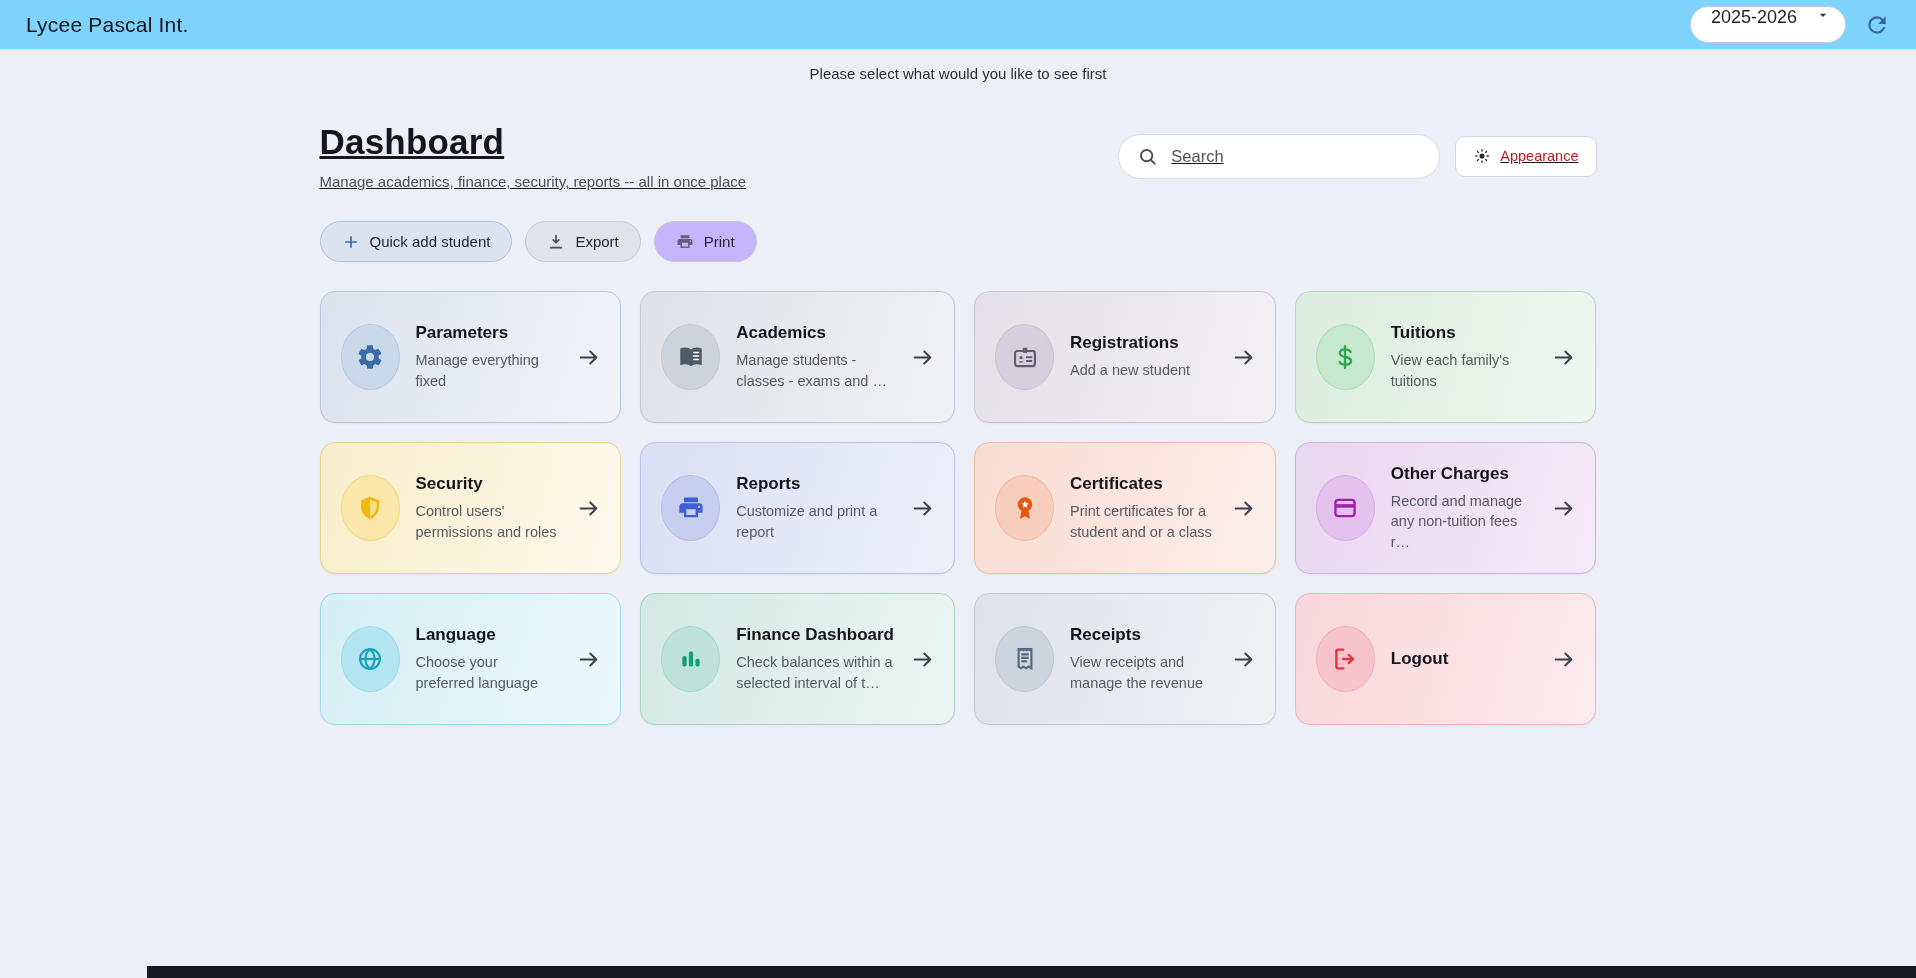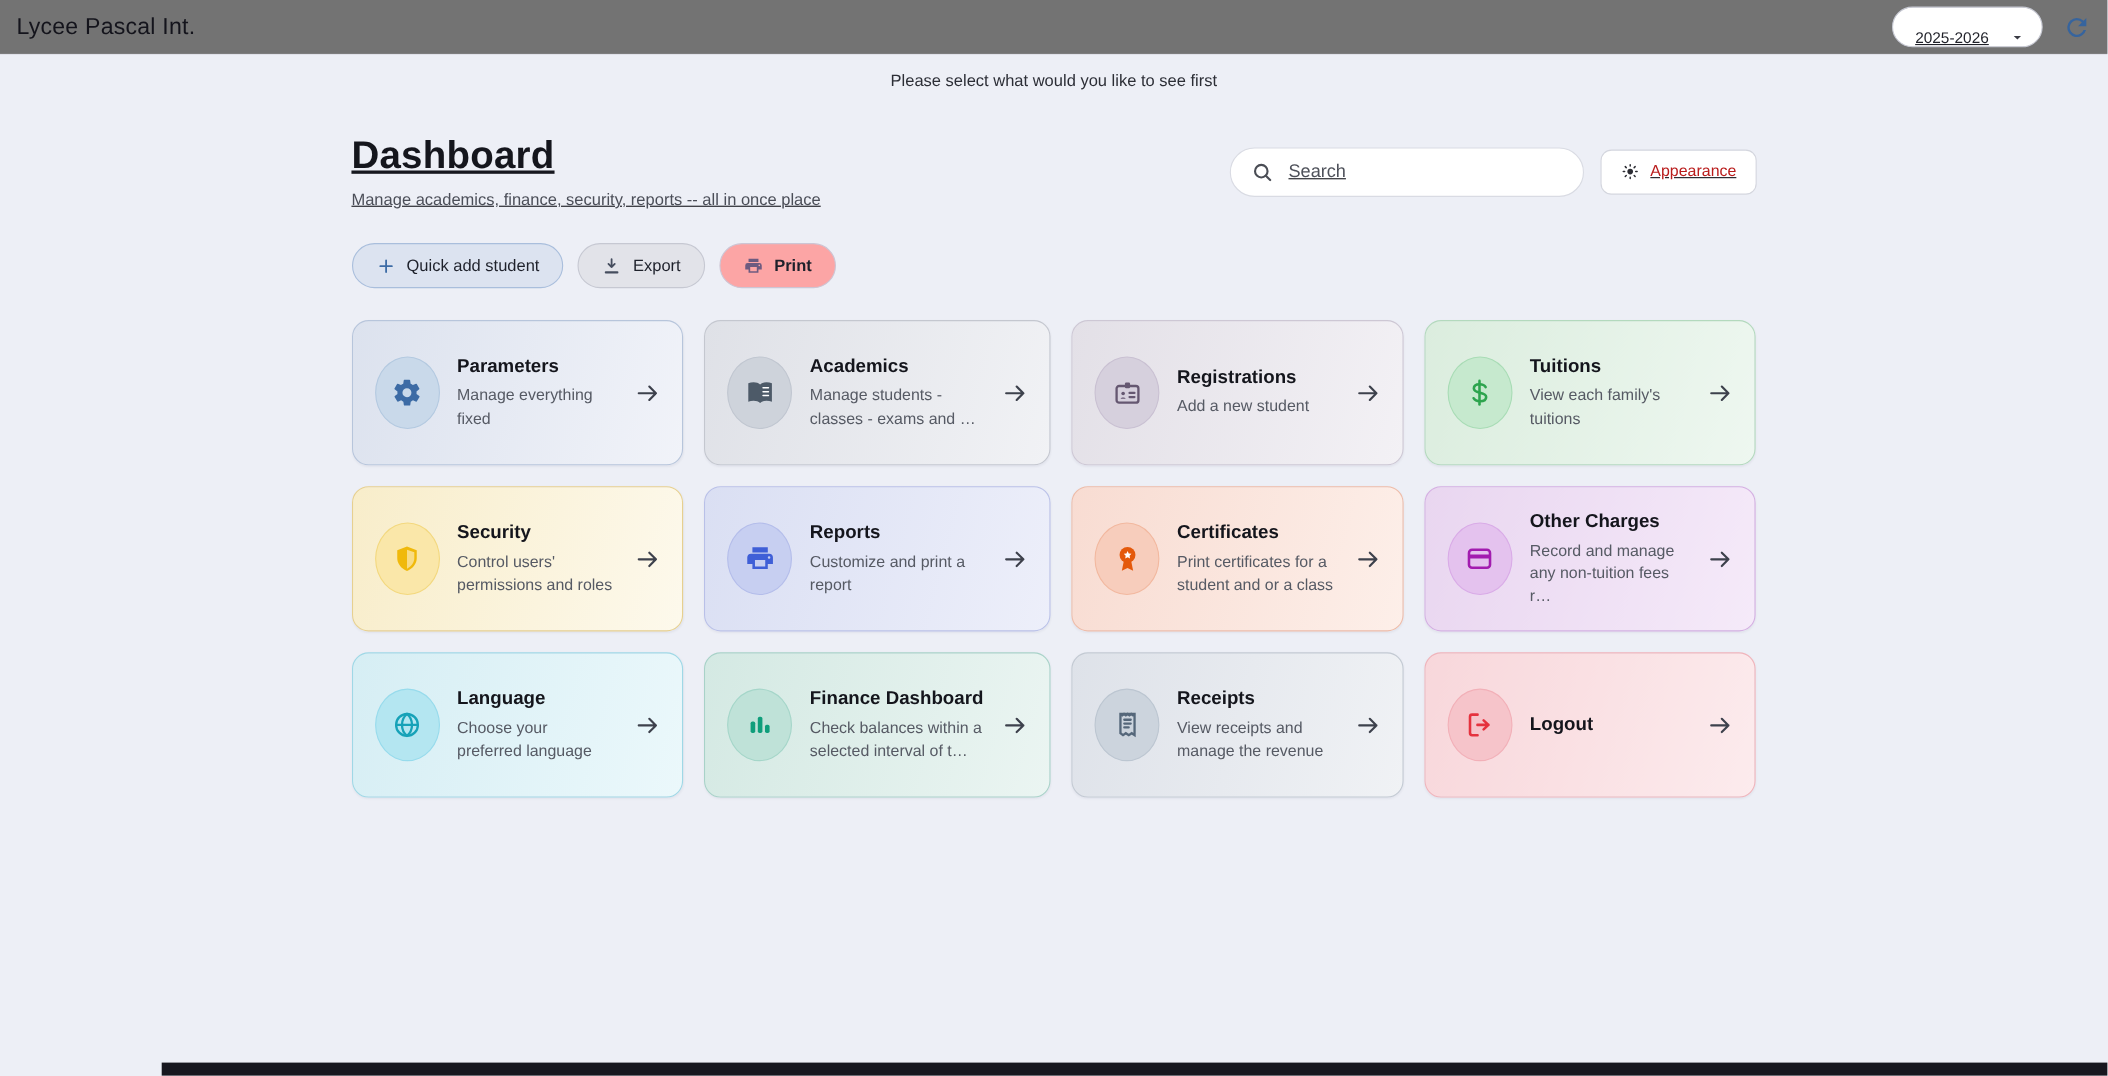--- a/index.html
+++ b/index.html
@@ -6,31 +6,31 @@
   html,body { width:1916px; height:978px; }
   body {
     font-family: "Liberation Sans", sans-serif;
     background: #edeff6;
     position: relative;
     overflow: hidden;
     color: #17181f;
   }
   
   .topbar {
-    height: 49px; background: #737373;
+    height: 49px; background: #7dd3fc;
     display: flex; align-items: center; justify-content: space-between;
-    padding: 0 15px; box-shadow: 0 1px 0 rgba(20,20,40,.06);
+    padding: 0 26px; box-shadow: 0 1px 0 rgba(20,20,40,.06);
   }
   .brand { font-size: 21px; font-weight: 500; color: #14141c; letter-spacing: .2px; }
   .topbar-right { display: flex; align-items: center; gap: 18px; }
   .year-select {
     height: 37px; min-width: 136px; padding: 0 14px 0 20px;
     border: 1px solid #c7c9d3; border-radius: 19px; background: #fff;
-    display: flex; align-items: flex-end; justify-content: space-between; gap: 18px;
-    font-size: 14px; color: #1f2028; cursor: pointer; font-family: inherit; text-decoration: underline;
+    display: flex; align-items: flex-start; justify-content: space-between; gap: 18px;
+    font-size: 18px; color: #1f2028; cursor: pointer; font-family: inherit;
   }
   .year-select .ic { width: 16px; height: 16px; color: #3a3b44; }
   .refresh-btn { background: none; border: none; cursor: pointer; width: 26px; height: 26px; color: #36649e; }
   .ic { display: inline-flex; }
   .ic svg { width: 100%; height: 100%; display: block; }
   
   .notice { text-align: center; margin-top: 16px; font-size: 15px; color: #2c2e36; }
   
   .container { width: 1277px; margin: 0 auto; }
   .header-row { display: flex; justify-content: space-between; align-items: center; margin-top: 40px; text-decoration: underline; }
@@ -155,21 +155,21 @@
   <button class="action-btn" style="background: rgb(226, 227, 233); border-color: rgb(198, 200, 210);">
     <span class="ic act-ic" style="color: rgb(69, 77, 94);">
           <svg viewBox="0 0 24 24" fill="none" stroke="currentColor" stroke-width="2.2" stroke-linecap="round" stroke-linejoin="round">
             <path d="M12 3.5v9.5m0 0l-3.8-3.8M12 13l3.8-3.8"></path>
             <path d="M5 19.5h14" stroke-width="2.6"></path>
           </svg>
         </span>
     <span class="act-label">Export</span>
   </button>
 
-  <button class="action-btn" style="background: #fca5a5; border-color: rgb(205, 197, 212); font-weight: bold;">
+  <button class="action-btn" style="background: #c4b5fd; border-color: rgb(205, 197, 212);">
     <span class="ic act-ic" style="color: rgb(109, 91, 128);">
           <svg viewBox="0 0 24 24" fill="currentColor">
             <path d="M18 3H6v4h12V3zm1 5H5a3 3 0 0 0-3 3v5h4v4h12v-4h4v-5a3 3 0 0 0-3-3zm-3 10H8v-5h8v5zm3-6a1 1 0 1 1 0-2 1 1 0 0 1 0 2z"></path>
           </svg>
         </span>
     <span class="act-label">Print</span>
   </button>
 </div>
 
   <div class="grid">

